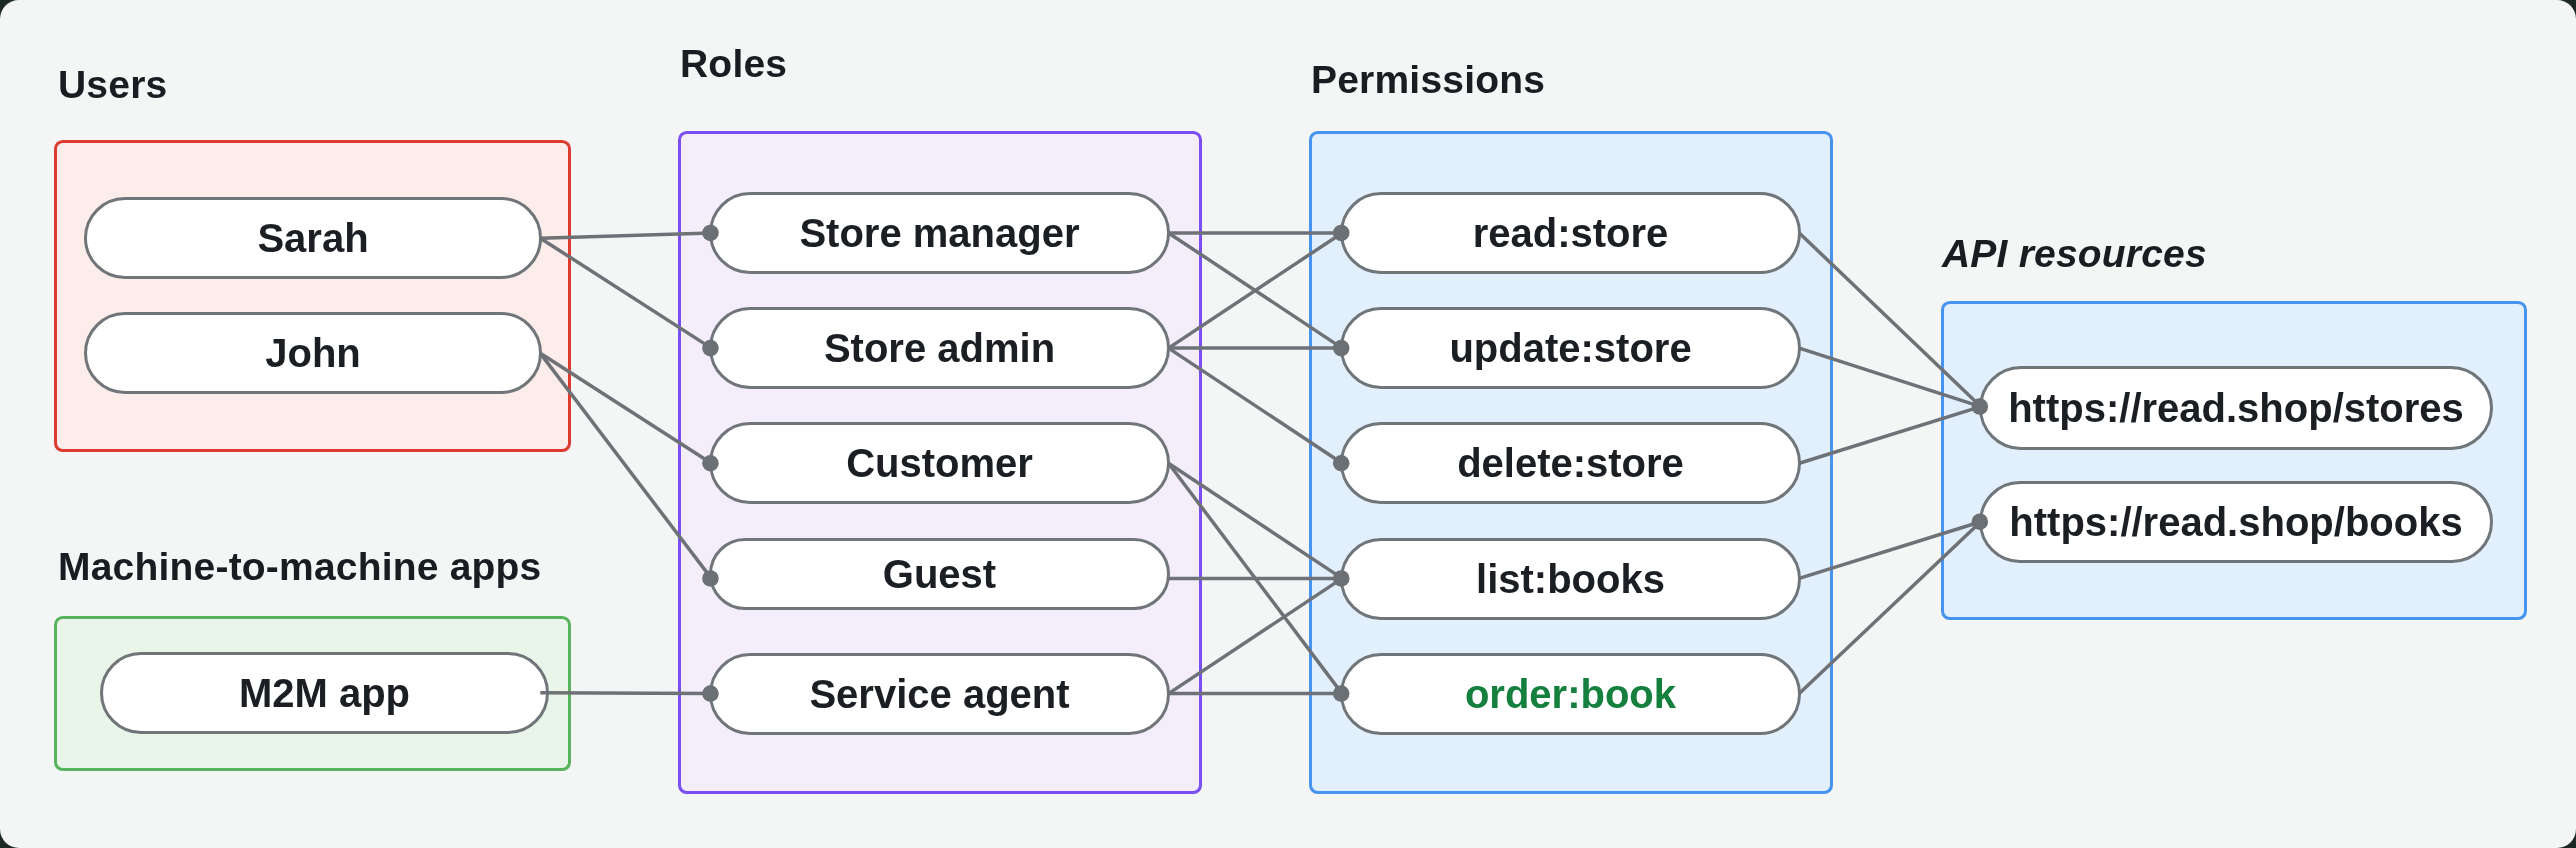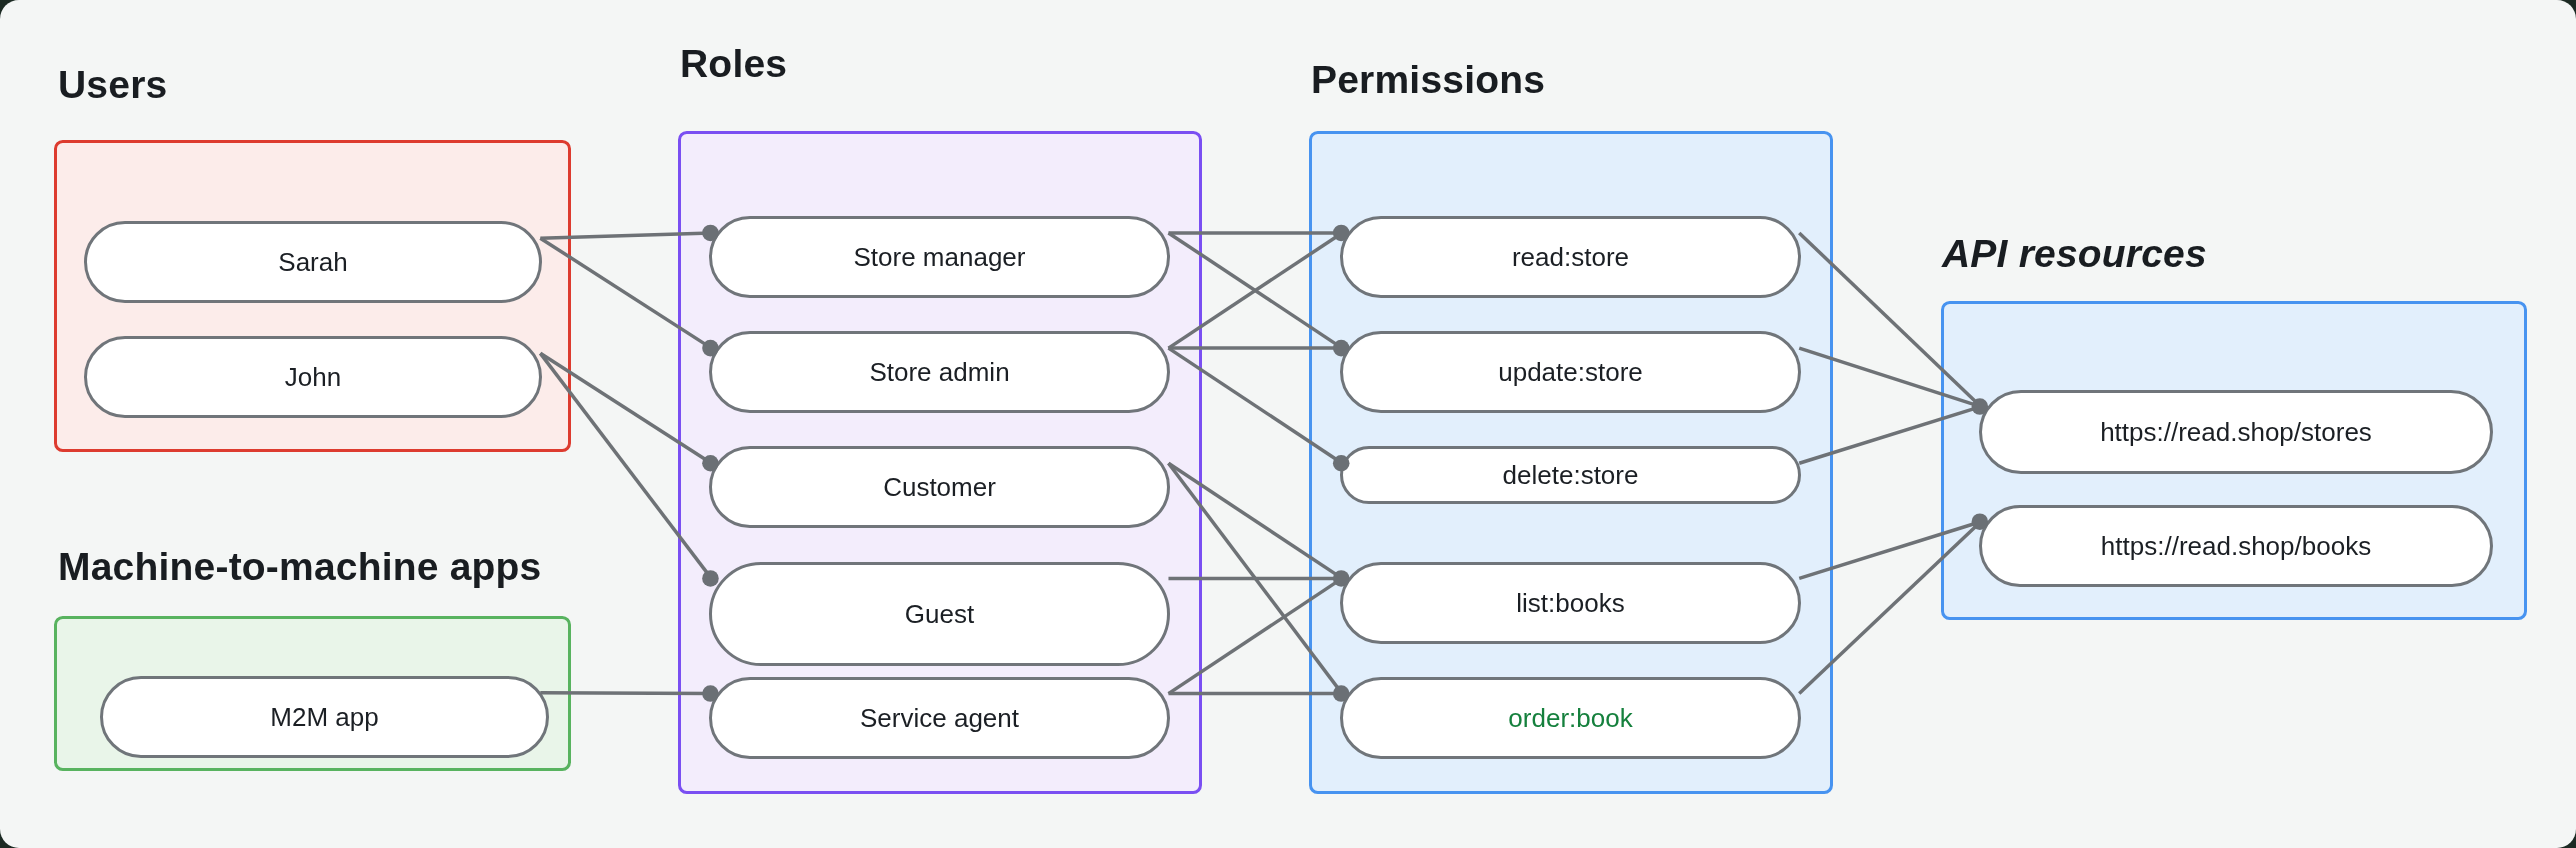--- a/index.html
+++ b/index.html
@@ -32,25 +32,24 @@
   }
   .pill {
     position: absolute;
     box-sizing: border-box;
     background: #ffffff;
     border: 3.1px solid #70757a;
     border-radius: 52px;
     display: flex;
     align-items: center;
     justify-content: center;
-    font-size: 26px;
-    font-weight: 400;
+    font-size: 40px;
+    font-weight: 700;
     color: #1b1f24;
     white-space: nowrap;
-    margin-top: 24px;
   }
   #edges-svg {
     position: absolute;
     left: 0;
     top: 0;
     width: 2576px;
     height: 848px;
     pointer-events: none;
   }
 </style>
@@ -64,27 +63,27 @@
       <div class="pill" style="left: 84px; top: 197px; width: 458px; height: 82px; border-color: rgb(112, 117, 122); background: rgb(255, 255, 255); color: rgb(27, 31, 36);">Sarah</div>
       <div class="pill" style="left: 84px; top: 312px; width: 458px; height: 82px; border-color: rgb(112, 117, 122); background: rgb(255, 255, 255); color: rgb(27, 31, 36);">John</div>
       <div class="group-label" style="left: 58px; top: 545px;">Machine-to-machine apps</div>
       <div class="group-box" style="left: 54px; top: 616px; width: 517px; height: 155px; border-color: rgb(88, 179, 95); background: rgb(233, 245, 233);"></div>
       <div class="pill" style="left: 100px; top: 652px; width: 449px; height: 82px; border-color: rgb(112, 117, 122); background: rgb(255, 255, 255); color: rgb(27, 31, 36);">M2M app</div>
       <div class="group-label" style="left: 680px; top: 42px;">Roles</div>
       <div class="group-box" style="left: 678px; top: 131px; width: 524px; height: 663px; border-color: rgb(122, 79, 242); background: rgb(243, 237, 252);"></div>
       <div class="pill" style="left: 709px; top: 192px; width: 461px; height: 82px; border-color: rgb(112, 117, 122); background: rgb(255, 255, 255); color: rgb(27, 31, 36);">Store manager</div>
       <div class="pill" style="left: 709px; top: 307px; width: 461px; height: 82px; border-color: rgb(112, 117, 122); background: rgb(255, 255, 255); color: rgb(27, 31, 36);">Store admin</div>
       <div class="pill" style="left: 709px; top: 422px; width: 461px; height: 82px; border-color: rgb(112, 117, 122); background: rgb(255, 255, 255); color: rgb(27, 31, 36);">Customer</div>
-      <div class="pill" style="left: 709px; top: 538px; width: 461px; height: 104px; border-color: rgb(112, 117, 122); background: rgb(255, 255, 255); color: rgb(27, 31, 36);">Guest</div>
+      <div class="pill" style="left: 709px; top: 538px; width: 461px; height: 72px; border-color: rgb(112, 117, 122); background: rgb(255, 255, 255); color: rgb(27, 31, 36);">Guest</div>
       <div class="pill" style="left: 709px; top: 653px; width: 461px; height: 82px; border-color: rgb(112, 117, 122); background: rgb(255, 255, 255); color: rgb(27, 31, 36);">Service agent</div>
       <div class="group-label" style="left: 1311px; top: 58px;">Permissions</div>
       <div class="group-box" style="left: 1309px; top: 131px; width: 524px; height: 663px; border-color: rgb(71, 147, 240); background: rgb(226, 239, 252);"></div>
       <div class="pill" style="left: 1340px; top: 192px; width: 461px; height: 82px; border-color: rgb(112, 117, 122); background: rgb(255, 255, 255); color: rgb(27, 31, 36);">read:store</div>
       <div class="pill" style="left: 1340px; top: 307px; width: 461px; height: 82px; border-color: rgb(112, 117, 122); background: rgb(255, 255, 255); color: rgb(27, 31, 36);">update:store</div>
-      <div class="pill" style="left: 1340px; top: 422px; width: 461px; height: 58px; border-color: rgb(112, 117, 122); background: rgb(255, 255, 255); color: rgb(27, 31, 36); text-align: center;">delete:store</div>
+      <div class="pill" style="left: 1340px; top: 422px; width: 461px; height: 82px; border-color: rgb(112, 117, 122); background: rgb(255, 255, 255); color: rgb(27, 31, 36); text-align: center;">delete:store</div>
       <div class="pill" style="left: 1340px; top: 538px; width: 461px; height: 82px; border-color: rgb(112, 117, 122); background: rgb(255, 255, 255); color: rgb(27, 31, 36);">list:books</div>
       <div class="pill" style="left: 1340px; top: 653px; width: 461px; height: 82px; border-color: rgb(112, 117, 122); background: rgb(255, 255, 255); color: #15803d;">order:book</div>
       <div class="group-label" style="left: 1942px; top: 232px; font-style: italic;">API resources</div>
       <div class="group-box" style="left: 1941px; top: 301px; width: 586px; height: 319px; border-color: rgb(71, 147, 240); background: rgb(226, 239, 252);"></div>
       <div class="pill" style="left: 1979px; top: 366px; width: 514px; height: 84px; border-color: rgb(112, 117, 122); background: rgb(255, 255, 255); color: rgb(27, 31, 36);">https://read.shop/stores</div>
       <div class="pill" style="left: 1979px; top: 481px; width: 514px; height: 82px; border-color: rgb(112, 117, 122); background: rgb(255, 255, 255); color: rgb(27, 31, 36);">https://read.shop/books</div>
     </div>
   <svg id="edges-svg" xmlns="http://www.w3.org/2000/svg" viewBox="0 0 2952 972">
       <line x1="619" y1="273" x2="815" y2="267" stroke="#6e7276" stroke-width="4"></line>
       <line x1="619" y1="273" x2="815" y2="399" stroke="#6e7276" stroke-width="4"></line>

